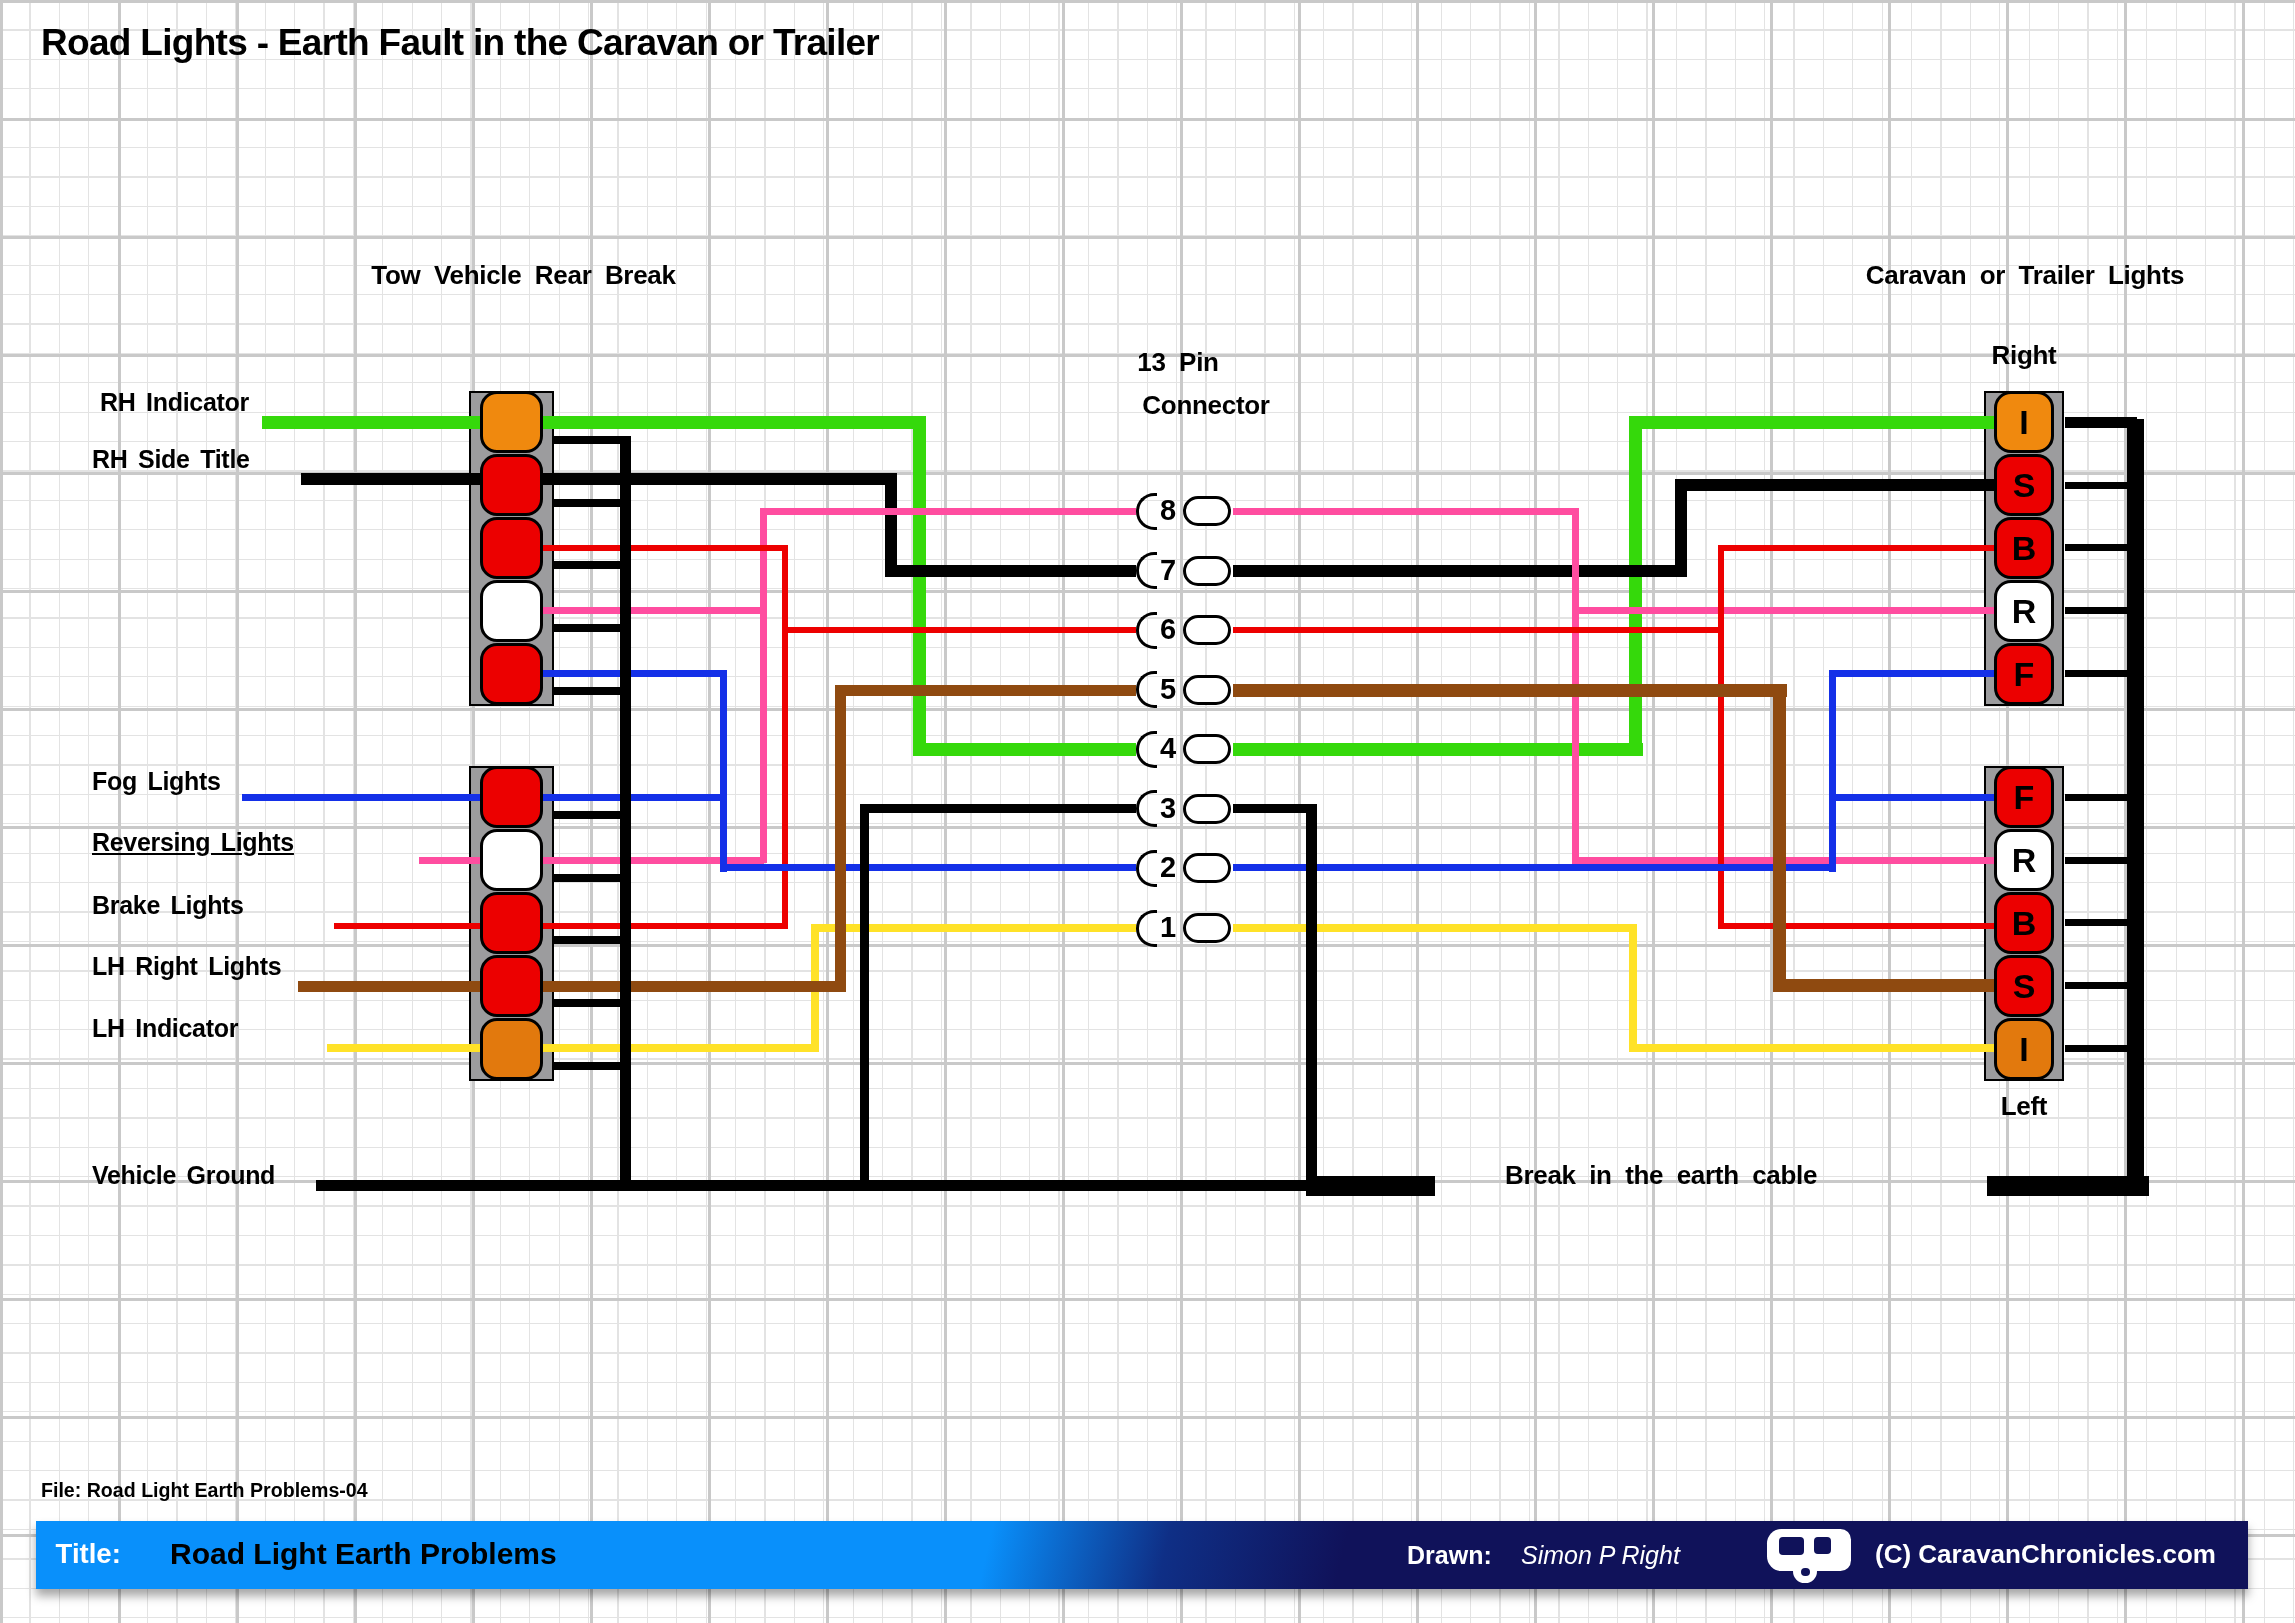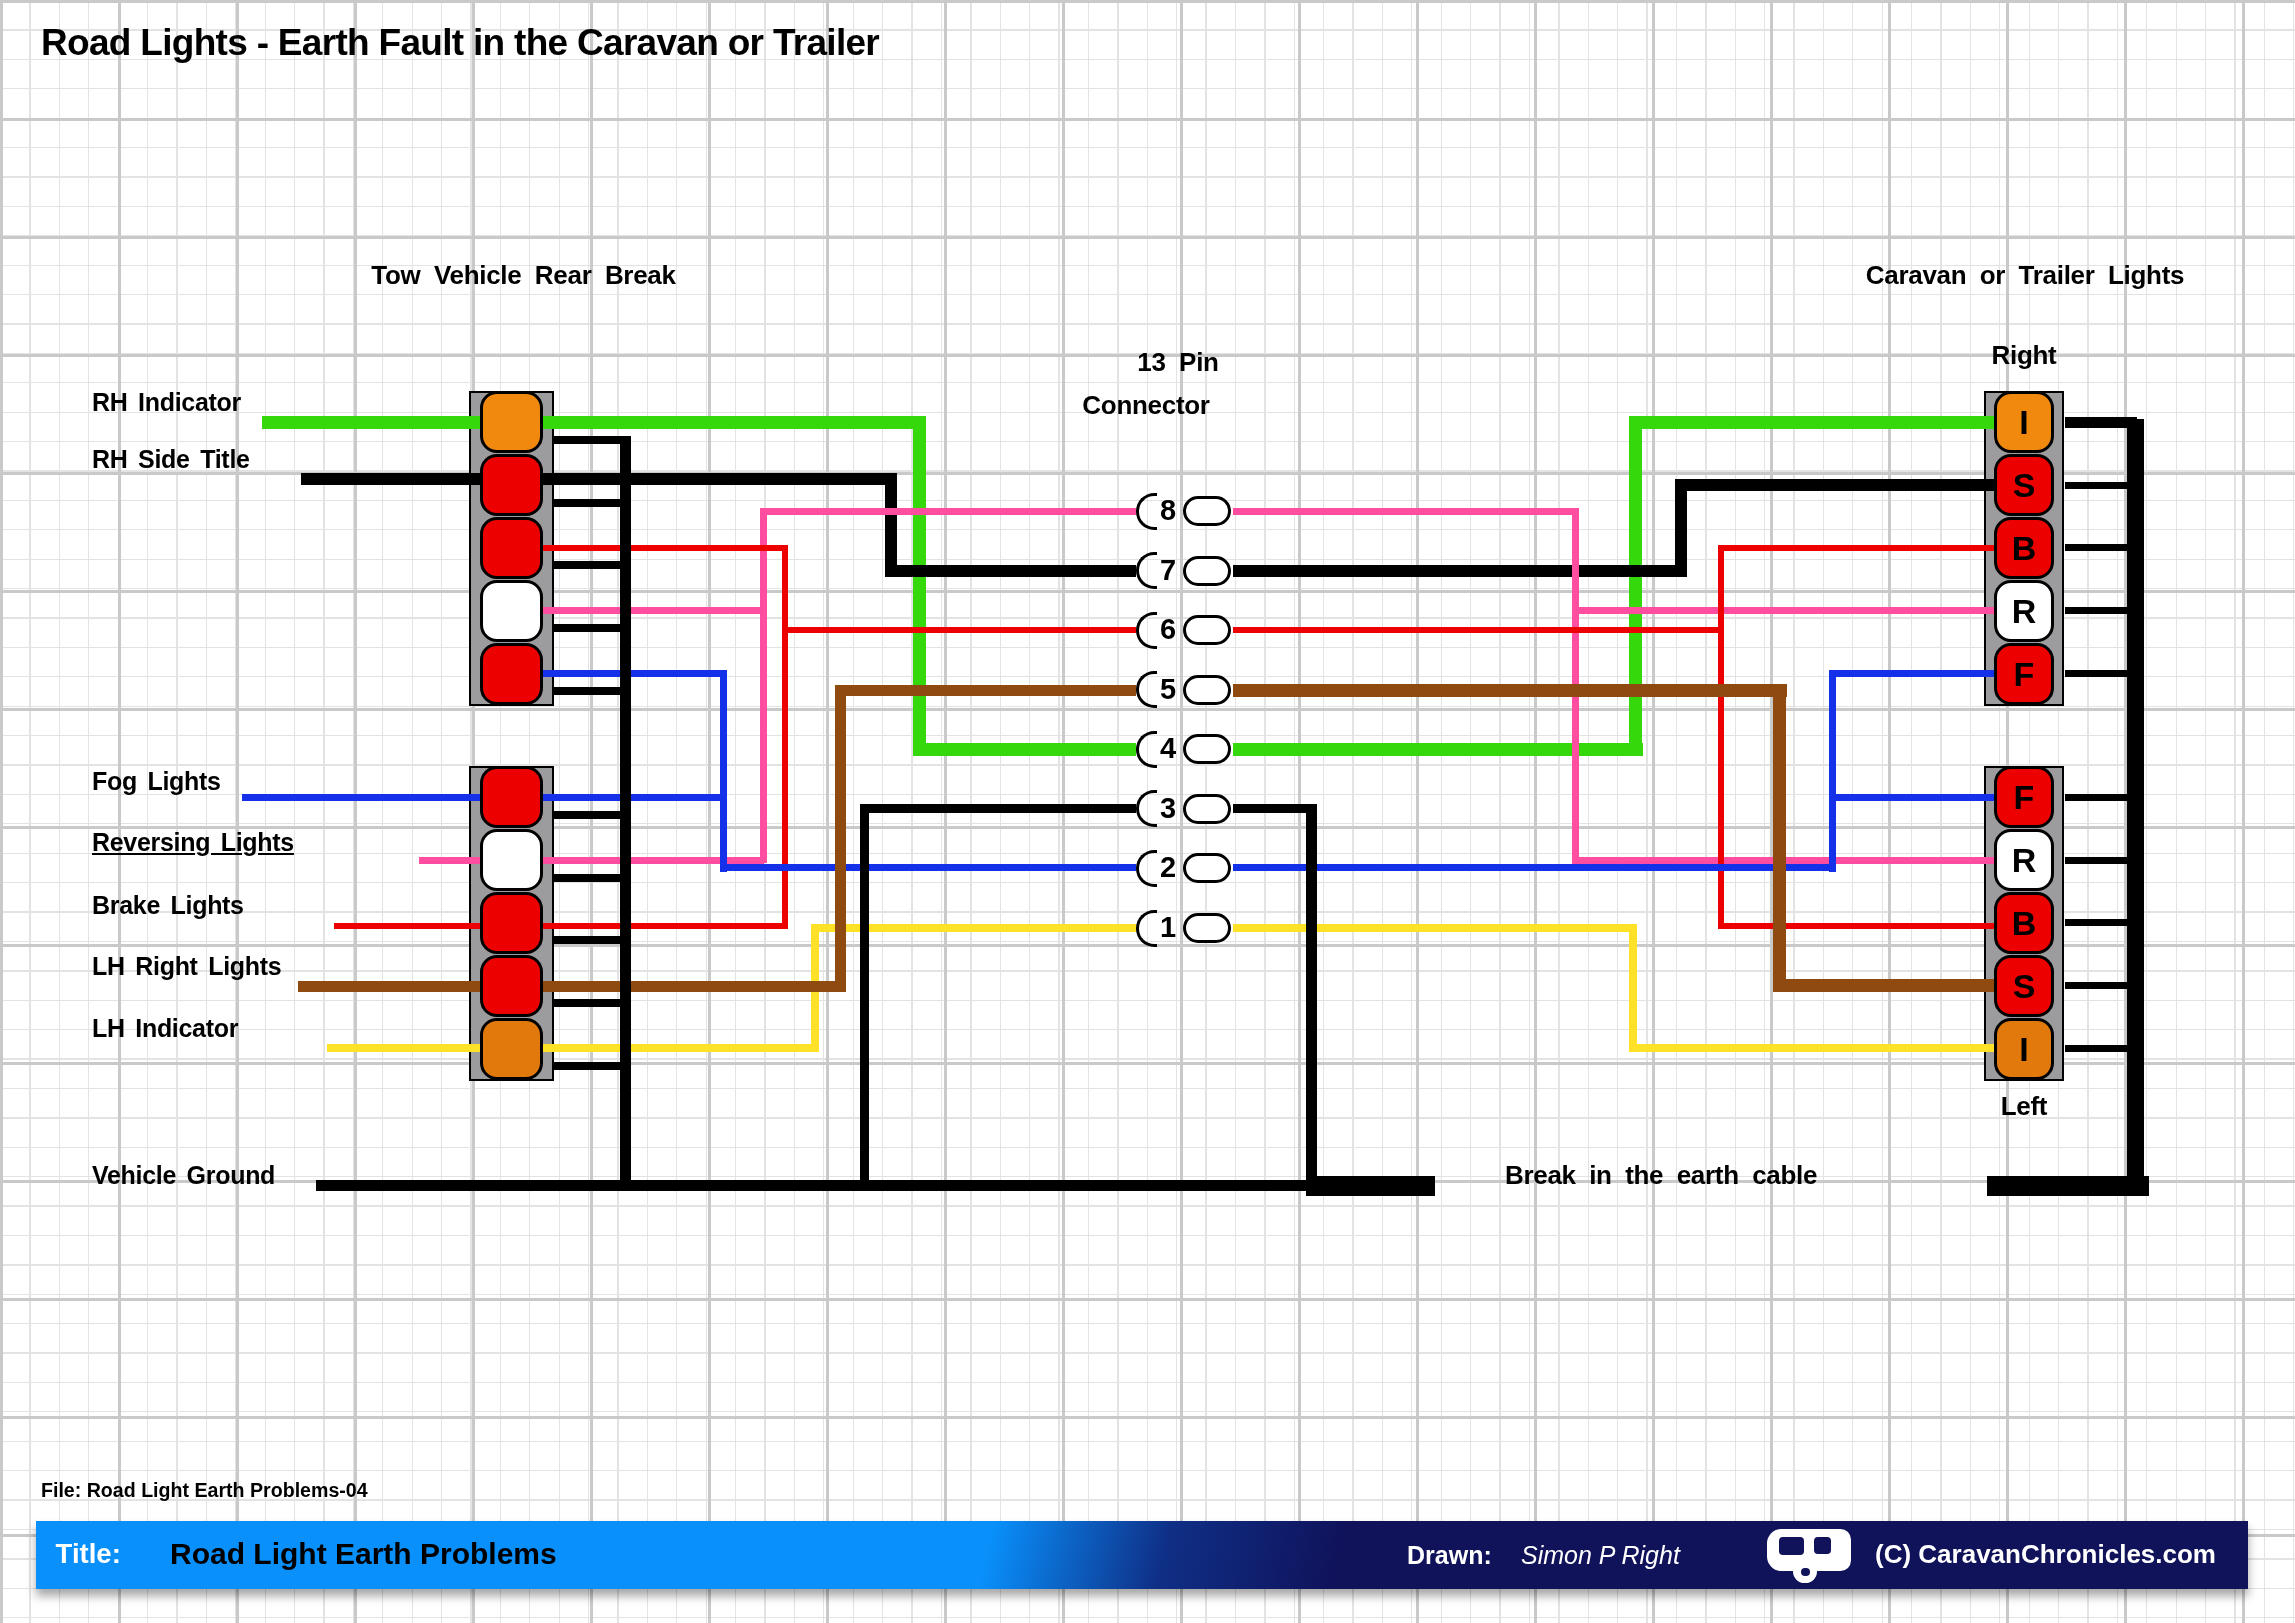--- a/index.html
+++ b/index.html
@@ -35,21 +35,21 @@
 </style>
 </head>
 <body>
 
 <div class="diagram-text page-title" style="left:41px;top:22px;">Road Lights - Earth Fault in the Caravan or Trailer</div>
 
 <div class="diagram-text heading" style="left:327px;top:260px;width:393px;text-align:center;">Tow Vehicle Rear Break</div>
 <div class="diagram-text heading" style="left:1822px;top:260px;width:406px;text-align:center;">Caravan or Trailer Lights</div>
 
 <div class="diagram-text heading" style="left:1080px;top:347px;width:196px;text-align:center;">13 Pin</div>
-<div class="diagram-text heading" style="left:1048px;top:390px;width:196px;text-align:center;">Connector</div>
+<div class="diagram-text heading" style="left:1108px;top:390px;width:196px;text-align:center;">Connector</div>
 
 <div class="diagram-text heading" style="left:1926px;top:340px;width:196px;text-align:center;">Right</div>
 <div class="diagram-text heading" style="left:1926px;top:1091px;width:196px;text-align:center;">Left</div>
 
 <div class="diagram-text heading" style="left:1505px;top:1160px;">Break in the earth cable</div>
 <div class="diagram-text wire-label" style="left:92px;top:1161px;">Vehicle Ground</div>
 
 <div class="diagram-text file-note" style="left:41px;top:1479px;">File: Road Light Earth Problems-04</div>
 
 <div id="wires-layer">
@@ -177,21 +177,21 @@
     <div class="pin-num" style="left: 1153px; top: 792px; width: 30px;">3</div>
     <div class="pin-pill" style="left: 1183px; top: 794px; width: 48px; height: 30px;"></div>
     <div class="pin-arc" style="left: 1136px; top: 850px; width: 21px; height: 37px;"></div>
     <div class="pin-num" style="left: 1153px; top: 851px; width: 30px;">2</div>
     <div class="pin-pill" style="left: 1183px; top: 853px; width: 48px; height: 30px;"></div>
     <div class="pin-arc" style="left: 1136px; top: 910px; width: 21px; height: 37px;"></div>
     <div class="pin-num" style="left: 1153px; top: 911px; width: 30px;">1</div>
     <div class="pin-pill" style="left: 1183px; top: 913px; width: 48px; height: 30px;"></div>
   </div>
 <div id="labels-layer">
-    <div class="diagram-text wire-label" style="left: 92px; top: 388px;">RH Indicator</div>
+    <div class="diagram-text wire-label" style="left: 100px; top: 388px;">RH Indicator</div>
     <div class="diagram-text wire-label" style="left: 92px; top: 445px;">RH Side Title</div>
     <div class="diagram-text wire-label" style="left: 92px; top: 767px;">Fog Lights</div>
     <div class="diagram-text wire-label" style="left: 92px; top: 828px; text-decoration: underline;">Reversing Lights</div>
     <div class="diagram-text wire-label" style="left: 92px; top: 891px;">Brake Lights</div>
     <div class="diagram-text wire-label" style="left: 92px; top: 952px;">LH Right Lights</div>
     <div class="diagram-text wire-label" style="left: 92px; top: 1014px;">LH Indicator</div>
   </div>
 
 <div class="footer-bar" id="footer-bar" style="left: 36px; top: 1521px; width: 2212px; height: 68px; background: linear-gradient(103deg, rgb(9, 144, 251) 0%, rgb(9, 144, 251) 43%, rgb(15, 47, 134) 51%, rgb(16, 18, 90) 59%, rgb(16, 18, 90) 100%);">
   <div class="footer-text" style="left:19.6px;top:17px;font-weight:bold;font-size:27.5px;color:#fff;">Title:</div>

